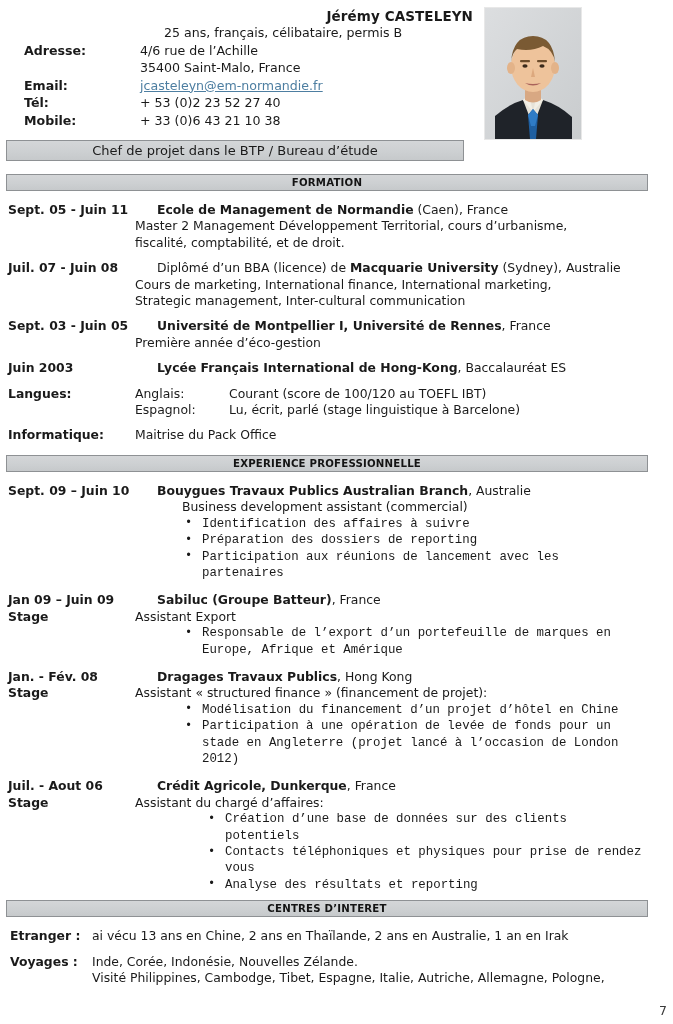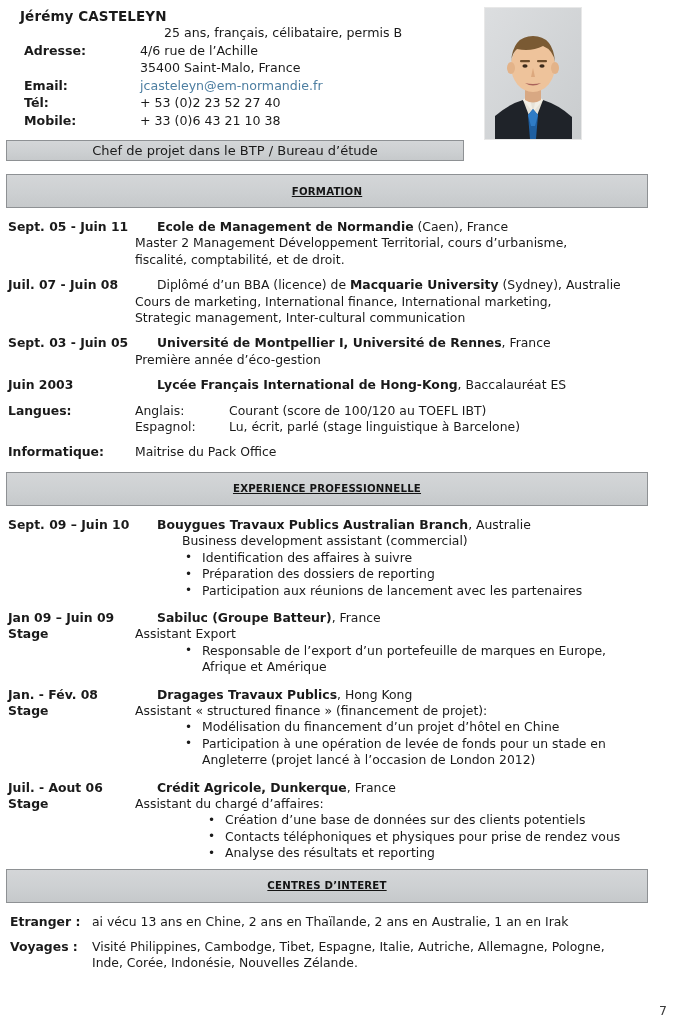--- a/index.html
+++ b/index.html
@@ -20,21 +20,21 @@
     width: 673px;
     height: 1024px;
   }
 
   
   .header {
     position: relative;
     padding-top: 4px;
   }
   .name {
-    text-align: left;
+    text-align: right;
     font-weight: bold;
     font-size: 13.5px;
     letter-spacing: 0.1px;
     padding-left: 20px;
     padding-right: 200px;
     margin-top: 4px;
   }
   .contact-block {
     position: relative;
   }
@@ -50,20 +50,21 @@
     box-sizing: border-box;
     font-weight: bold;
     font-size: 12.6px;
     flex: 0 0 140px;
   }
   .c-value {
     flex: 1 1 auto;
   }
   .c-value.link {
     color: #4d7ea1;
+    text-decoration: underline;
   }
   .c-tagline {
     padding-left: 164px;
     line-height: 17.5px;
     font-size: 12.6px;
   }
 
   .photo {
     position: absolute;
     left: 484px;
@@ -86,32 +87,31 @@
     background: linear-gradient(180deg,#d4d6d8 0%, #cdd0d2 55%, #c6c9cb 100%);
     display: flex;
     align-items: center;
     justify-content: center;
     font-size: 13px;
     color: #1b1b1b;
   }
   .sectionbar {
     margin: 0 0 0 6px;
     width: 642px;
-    height: 34px;
+    height: 17px;
     box-sizing: border-box;
     border: 1px solid #8e9194;
     background: linear-gradient(180deg,#d4d6d8 0%, #cdd0d2 55%, #c6c9cb 100%);
     display: flex;
     align-items: center;
     justify-content: center;
     font-weight: bold;
     font-size: 10.2px;
     letter-spacing: 0.2px;
     color: #141414;
-    text-decoration: underline;
   }
 
   
   .entry {
     display: flex;
     font-size: 12.4px;
     line-height: 16.4px;
   }
   .entry .col-date {
     flex: 0 0 135px;
@@ -135,20 +135,21 @@
   ul.bullets {
     list-style: none;
     margin: 0;
     padding: 0 0 0 50px;
   }
   ul.bullets.deep { padding-left: 73px; }
   ul.bullets li {
     position: relative;
     padding-left: 17px;
     line-height: 16.4px;
+    font-family: Liberation Mono, monospace;
   }
   ul.bullets li::before {
     content: "\2022";
     position: absolute;
     left: 0;
     top: -0.5px;
     font-size: 12px;
   }
 
   
@@ -422,20 +423,20 @@
       <div class="interest-row">
         <div class="ilbl">Etranger :</div>
         <div class="ival">
           <div>ai vécu 13 ans en Chine, 2 ans en Thaïlande, 2 ans en Australie, 1 an en Irak</div>
         </div>
       </div>
       <div class="sp9"></div>
       <div class="interest-row">
         <div class="ilbl">Voyages :</div>
         <div class="ival">
+          <div>Inde, Corée, Indonésie, Nouvelles Zélande.</div>
           <div>Visité Philippines, Cambodge, Tibet, Espagne, Italie, Autriche, Allemagne, Pologne,</div>
-          <div>Inde, Corée, Indonésie, Nouvelles Zélande.</div>
         </div>
       </div>
     </div>
 
   <div class="pagenum">7</div>
 </div>
 
 </body></html>

